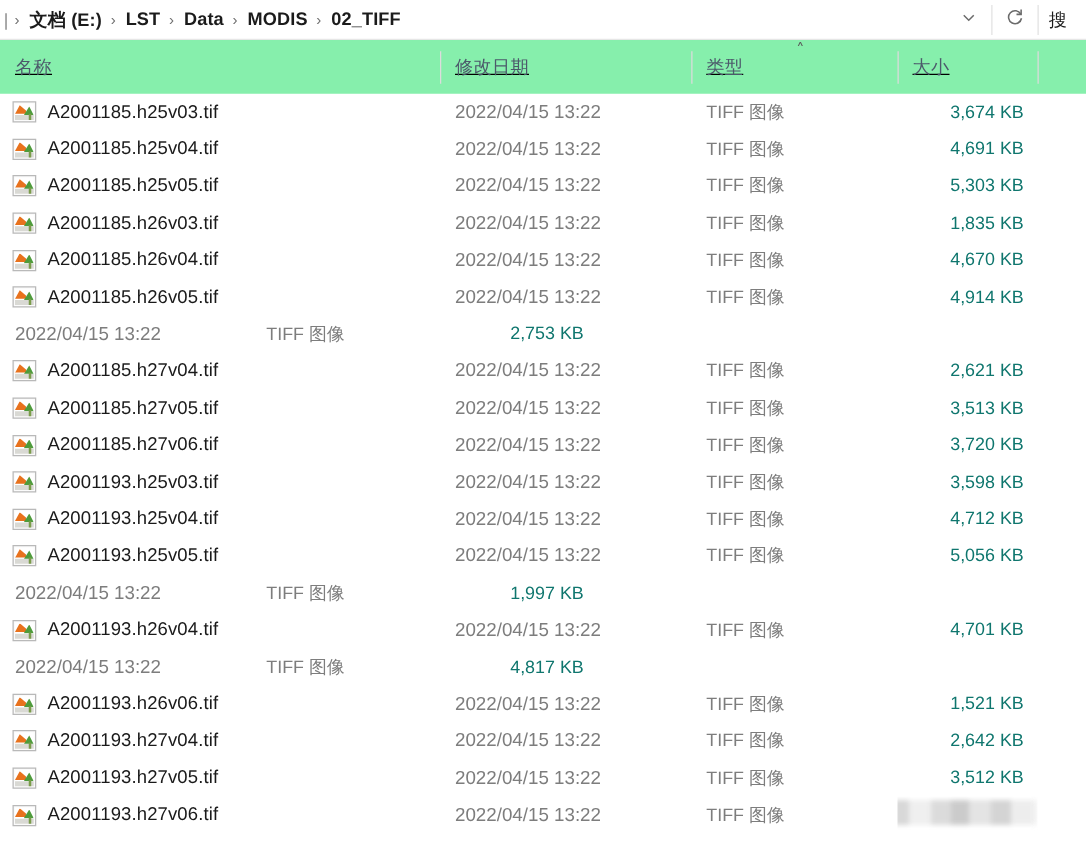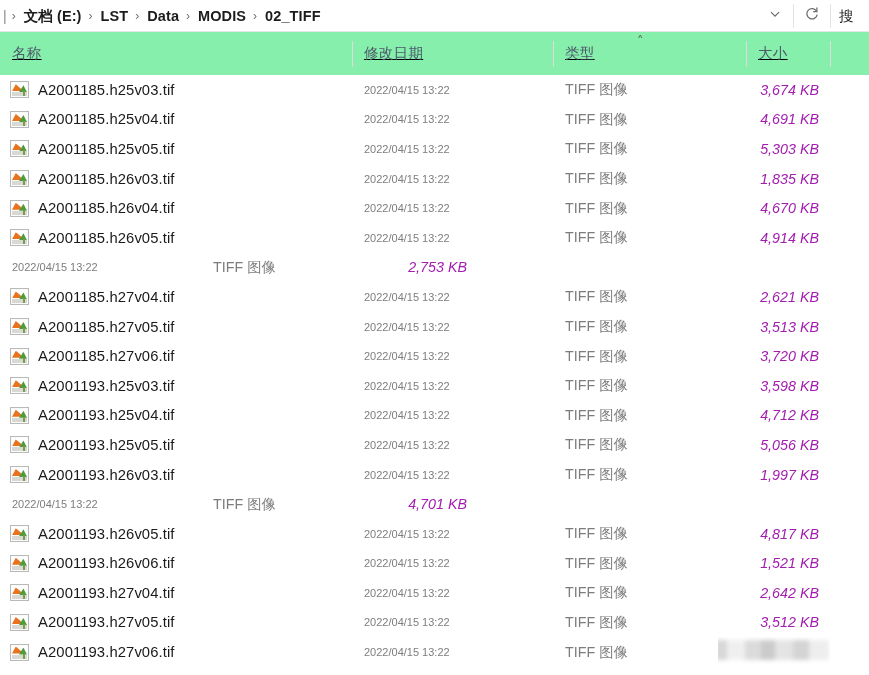--- a/index.html
+++ b/index.html
@@ -108,21 +108,21 @@
     font-size: 14.5px;
     color: #4c5a6b;
   }
   .col .col-label {
     padding-left: 12px;
     letter-spacing: 0.3px;
   }
   .col.c-name  { width: 352px; }
   .col.c-date  { width: 201px; }
   .col.c-type  { width: 165px; }
-  .col.c-size  { width: 112px; margin-left: 28px; }
+  .col.c-size  { width: 112px; }
   .col .vrule {
     position: absolute;
     left: 0;
     top: 9px;
     bottom: 8px;
     width: 1px;
     background: #dcdcdc;
   }
   .sort-caret {
     position: absolute;
@@ -164,36 +164,35 @@
   .cell-name {
     width: 352px;
     padding-left: 10px;
     font-size: 14.8px;
     color: #1a1a1a;
     letter-spacing: 0.1px;
   }
   .cell-date {
     width: 201px;
     padding-left: 12px;
-    font-size: 11px;
+    font-size: 15px;
     color: #7d7d7d;
   }
   .cell-type {
     width: 165px;
     padding-left: 12px;
     font-size: 14.3px;
     color: #7d7d7d;
   }
   .cell-size {
     width: 112px;
     padding-right: 11px;
     justify-content: flex-end;
     font-size: 14.3px;
-    color: #a21caf;
-    font-style: italic;
+    color: #0f766e;
   }
 
   
   .ficon {
     position: relative;
     width: 17px;
     height: 15px;
     flex: 0 0 auto;
     margin-right: 9px;
     background: #fbfbfb;
@@ -508,50 +507,40 @@
           <span class="green"></span>
           <span class="stalk"></span>
         </span>
         <span>A2001193.h25v05.tif</span>
       </div>
       <div class="cell cell-date">2022/04/15 13:22</div>
       <div class="cell cell-type">TIFF 图像</div>
       <div class="cell cell-size">5,056 KB</div>
     </div>
     <div class="row">
-      <div class="cell cell-name">
-        <span class="ficon">
-          <span class="sky"></span>
-          <span class="ground"></span>
-          <span class="orange"></span>
-          <span class="green"></span>
-          <span class="stalk"></span>
-        </span>
-        <span>A2001193.h26v03.tif</span>
-      </div>
       <div class="cell cell-date">2022/04/15 13:22</div>
       <div class="cell cell-type">TIFF 图像</div>
       <div class="cell cell-size">1,997 KB</div>
     </div>
     <div class="row">
+      <div class="cell cell-name">
+        <span class="ficon">
+          <span class="sky"></span>
+          <span class="ground"></span>
+          <span class="orange"></span>
+          <span class="green"></span>
+          <span class="stalk"></span>
+        </span>
+        <span>A2001193.h26v04.tif</span>
+      </div>
       <div class="cell cell-date">2022/04/15 13:22</div>
       <div class="cell cell-type">TIFF 图像</div>
       <div class="cell cell-size">4,701 KB</div>
     </div>
     <div class="row">
-      <div class="cell cell-name">
-        <span class="ficon">
-          <span class="sky"></span>
-          <span class="ground"></span>
-          <span class="orange"></span>
-          <span class="green"></span>
-          <span class="stalk"></span>
-        </span>
-        <span>A2001193.h26v05.tif</span>
-      </div>
       <div class="cell cell-date">2022/04/15 13:22</div>
       <div class="cell cell-type">TIFF 图像</div>
       <div class="cell cell-size">4,817 KB</div>
     </div>
     <div class="row">
       <div class="cell cell-name">
         <span class="ficon">
           <span class="sky"></span>
           <span class="ground"></span>
           <span class="orange"></span>

